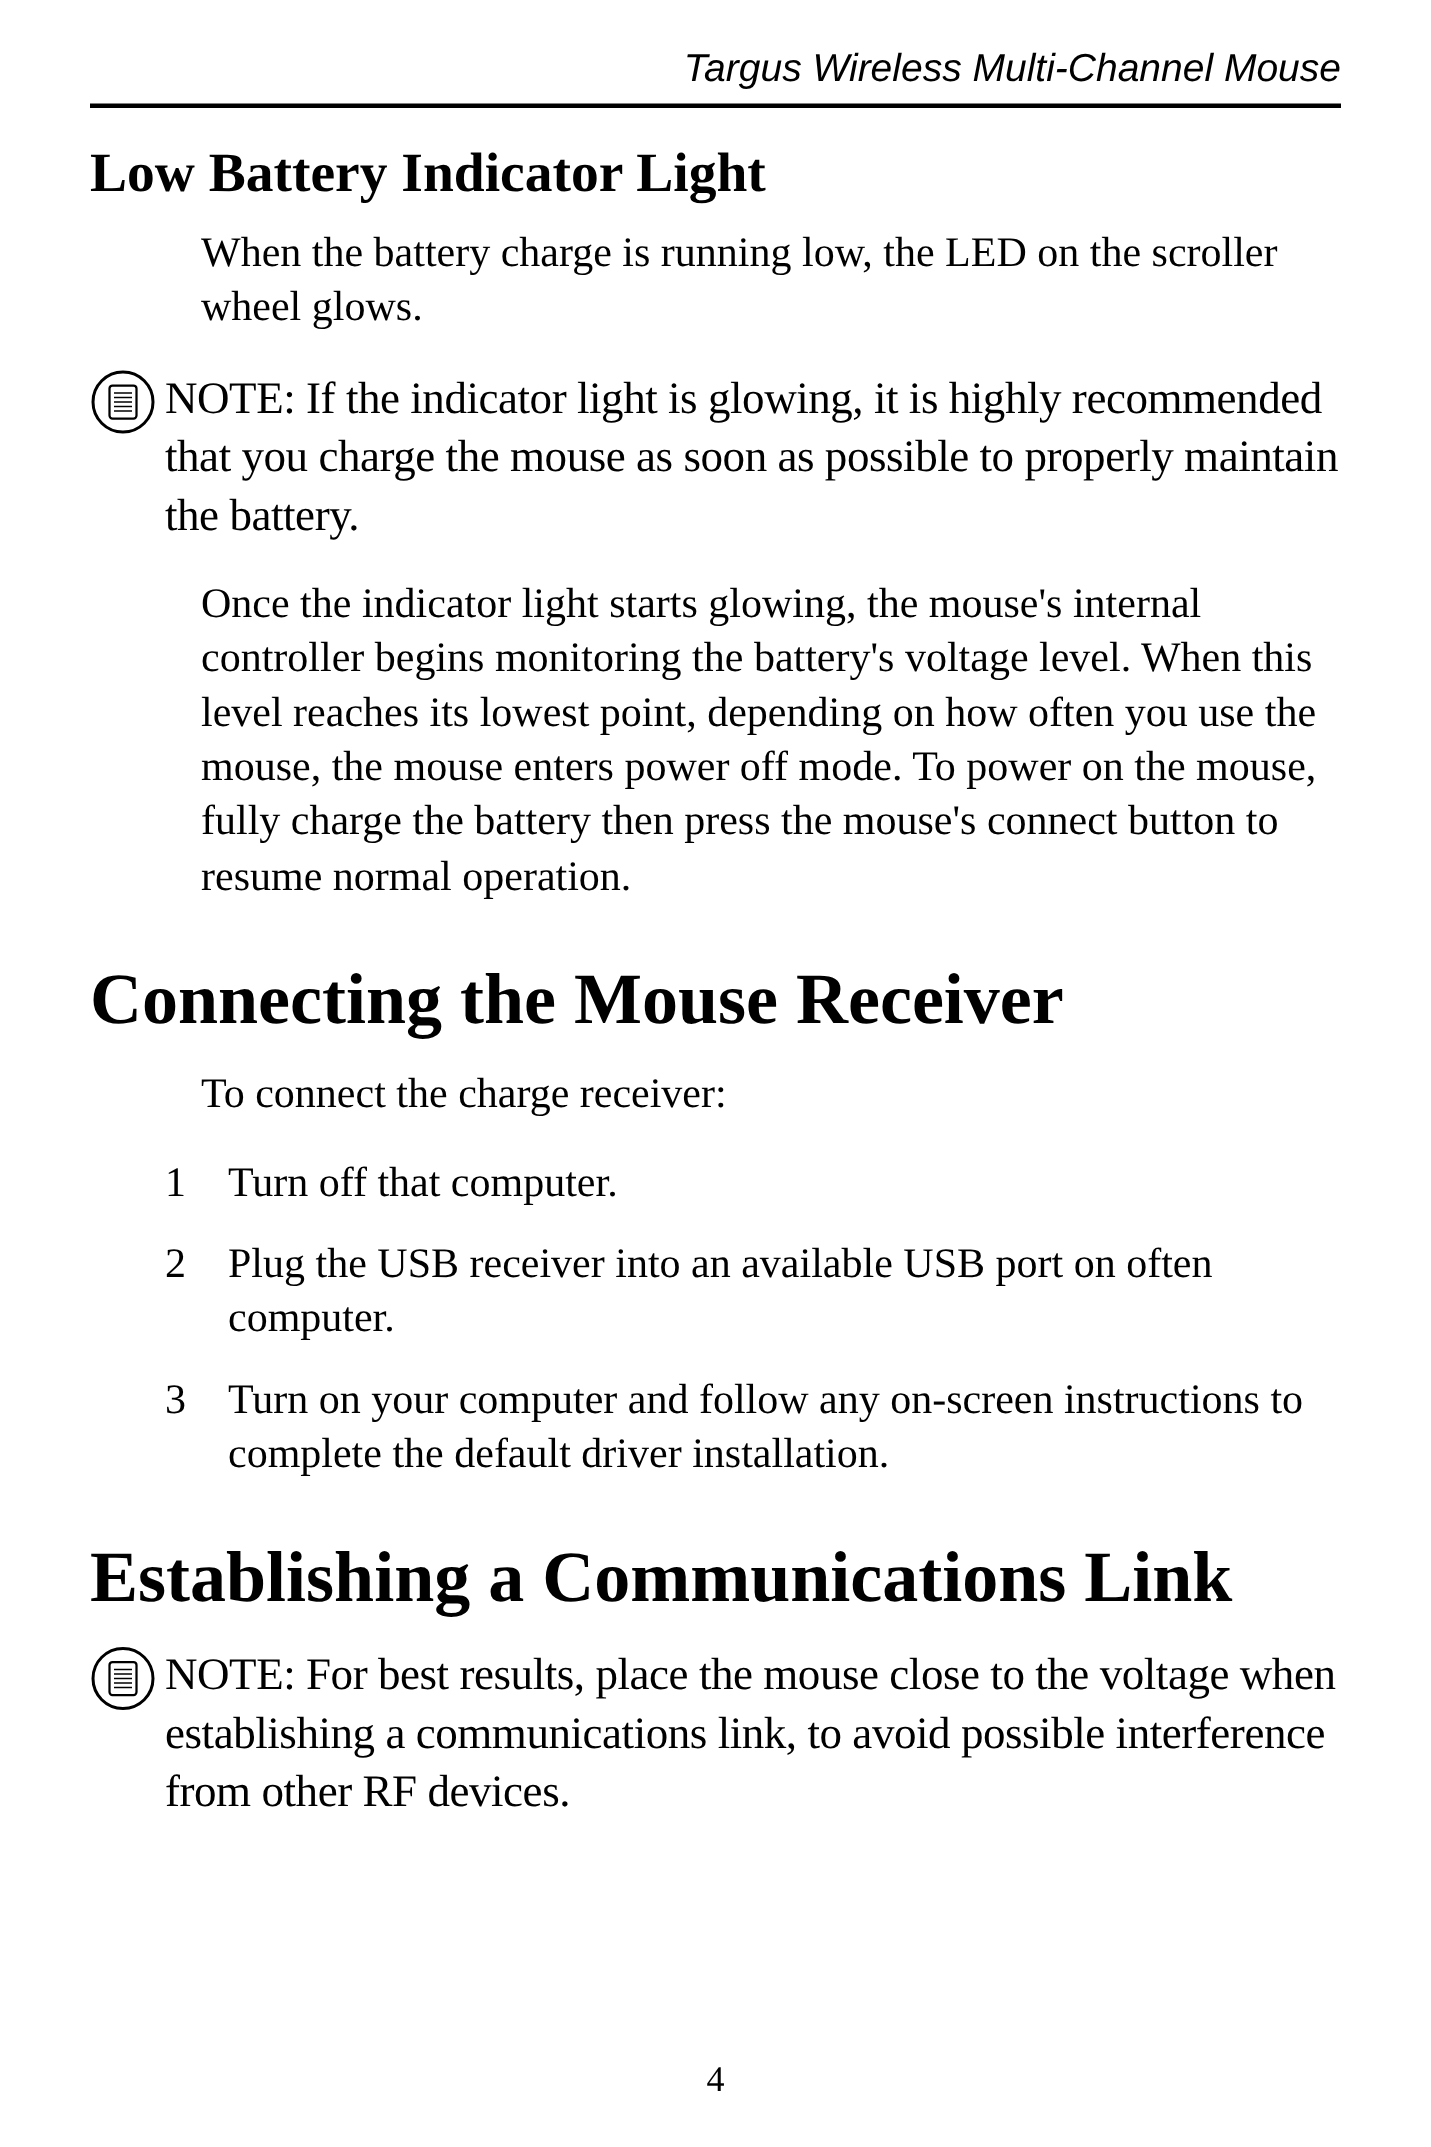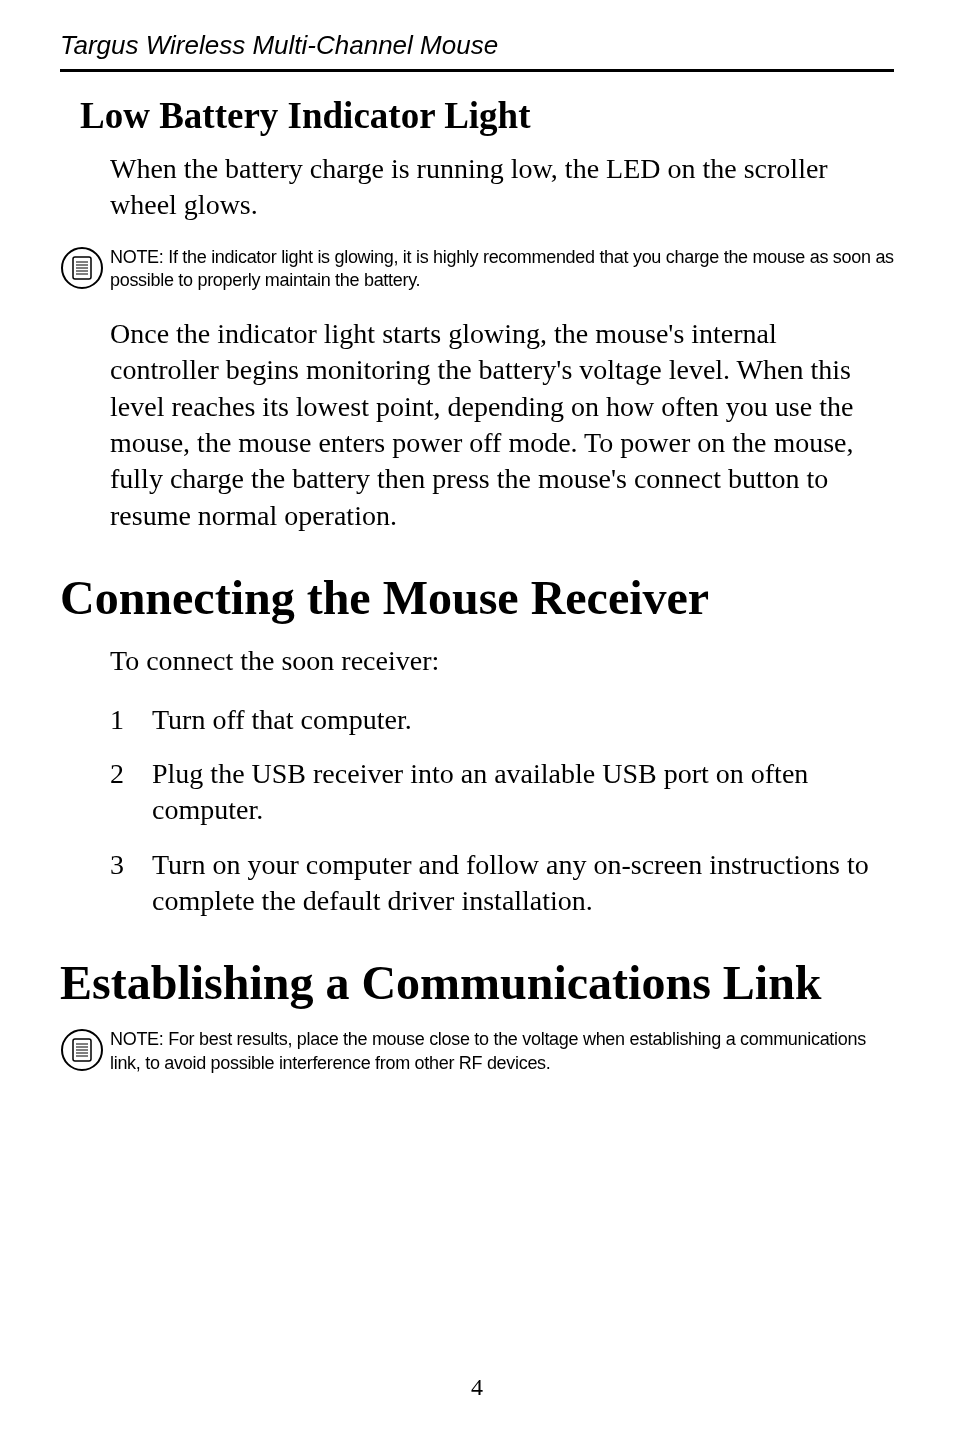--- a/index.html
+++ b/index.html
@@ -6,58 +6,57 @@
   body {
     width: 954px;
     height: 1431px;
     background: #fff;
     font-family: Georgia, 'Times New Roman', serif;
     color: #000;
     padding: 30px 60px 0 60px;
   }
   .header-italic {
     font-style: italic;
-    text-align: left;
+    text-align: right;
     font-size: 26px;
     font-family: Arial, Helvetica, sans-serif;
     padding-bottom: 8px;
   }
   .header-rule {
     border: none;
     border-top: 3px solid #000;
     margin-bottom: 22px;
   }
   .h2-sub {
     font-family: 'Times New Roman', Times, serif;
     font-weight: bold;
     font-size: 37px;
-    margin-left: 20px;
     margin-bottom: 14px;
   }
   .body-para {
     font-family: 'Times New Roman', Times, serif;
     font-size: 28px;
     line-height: 1.3;
-    margin-left: 50px;
+    margin-left: 74px;
     margin-right: 10px;
     margin-bottom: 22px;
   }
   .note-block {
     display: flex;
     align-items: flex-start;
     margin-bottom: 22px;
   }
   .note-icon {
     width: 50px;
     flex-shrink: 0;
     padding-top: 0px;
   }
   .note-text {
-    font-family: Liberation Sans, sans-serif;
-    font-size: 18px;
+    font-family: Liberation Serif, serif;
+    font-size: 30px;
     line-height: 1.3;
     font-stretch: condensed;
     letter-spacing: -0.3px;
   }
   .h1-main {
     font-family: 'Times New Roman', Times, serif;
     font-weight: bold;
     font-size: 48px;
     margin-top: 36px;
     margin-bottom: 18px;
@@ -108,21 +107,21 @@
       <line x1="16" y1="25" x2="28" y2="25" stroke="#000" stroke-width="1"></line>
       <line x1="16" y1="28" x2="28" y2="28" stroke="#000" stroke-width="1"></line>
     </svg>
   </div>
   <div class="note-text">NOTE: If the indicator light is glowing, it is highly recommended that you charge the mouse as soon as possible to properly maintain the battery.</div>
 </div>
 
 <div class="body-para">Once the indicator light starts glowing, the mouse's internal controller begins monitoring the battery's voltage level. When this level reaches its lowest point, depending on how often you use the mouse, the mouse enters power off mode. To power on the mouse, fully charge the battery then press the mouse's connect button to resume normal operation.</div>
 
 <div class="h1-main">Connecting the Mouse Receiver</div>
-<div class="body-para">To connect the soon receiver:</div>
+<div class="body-para">To connect the charge receiver:</div>
 
 <div class="list-block">
   <div class="list-item">
     <div class="list-num">1</div>
     <div class="list-text">Turn off that computer.</div>
   </div>
   <div class="list-item">
     <div class="list-num">2</div>
     <div class="list-text">Plug the USB receiver into an available USB port on often computer.</div>
   </div>

